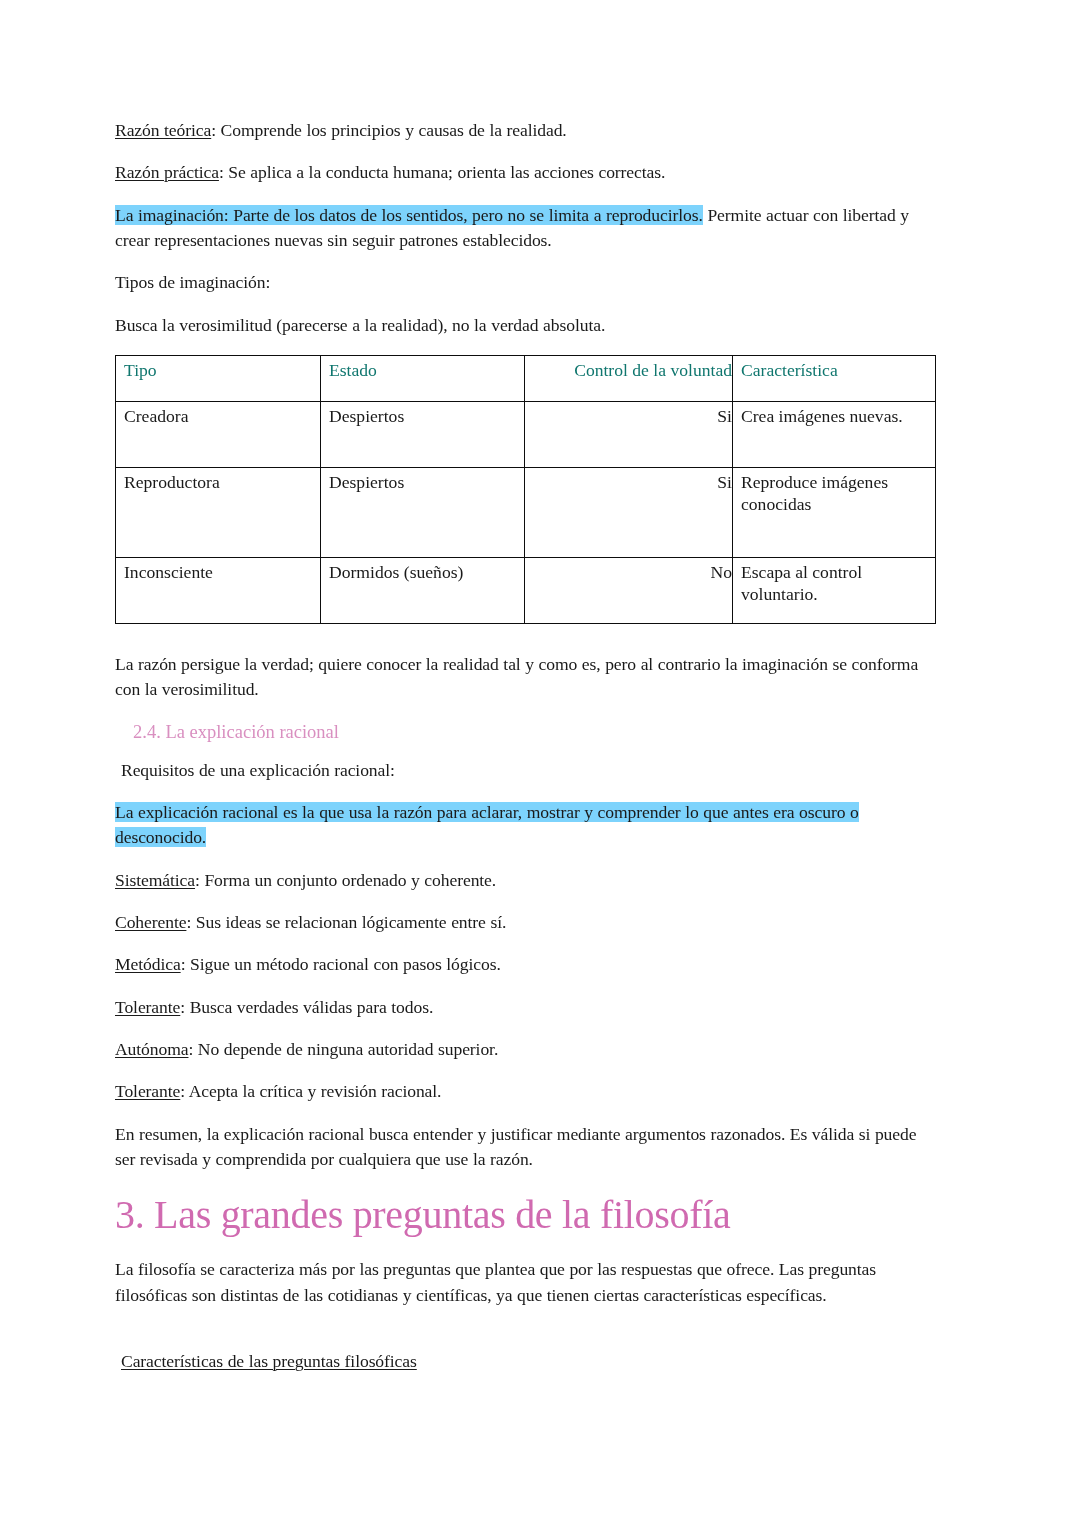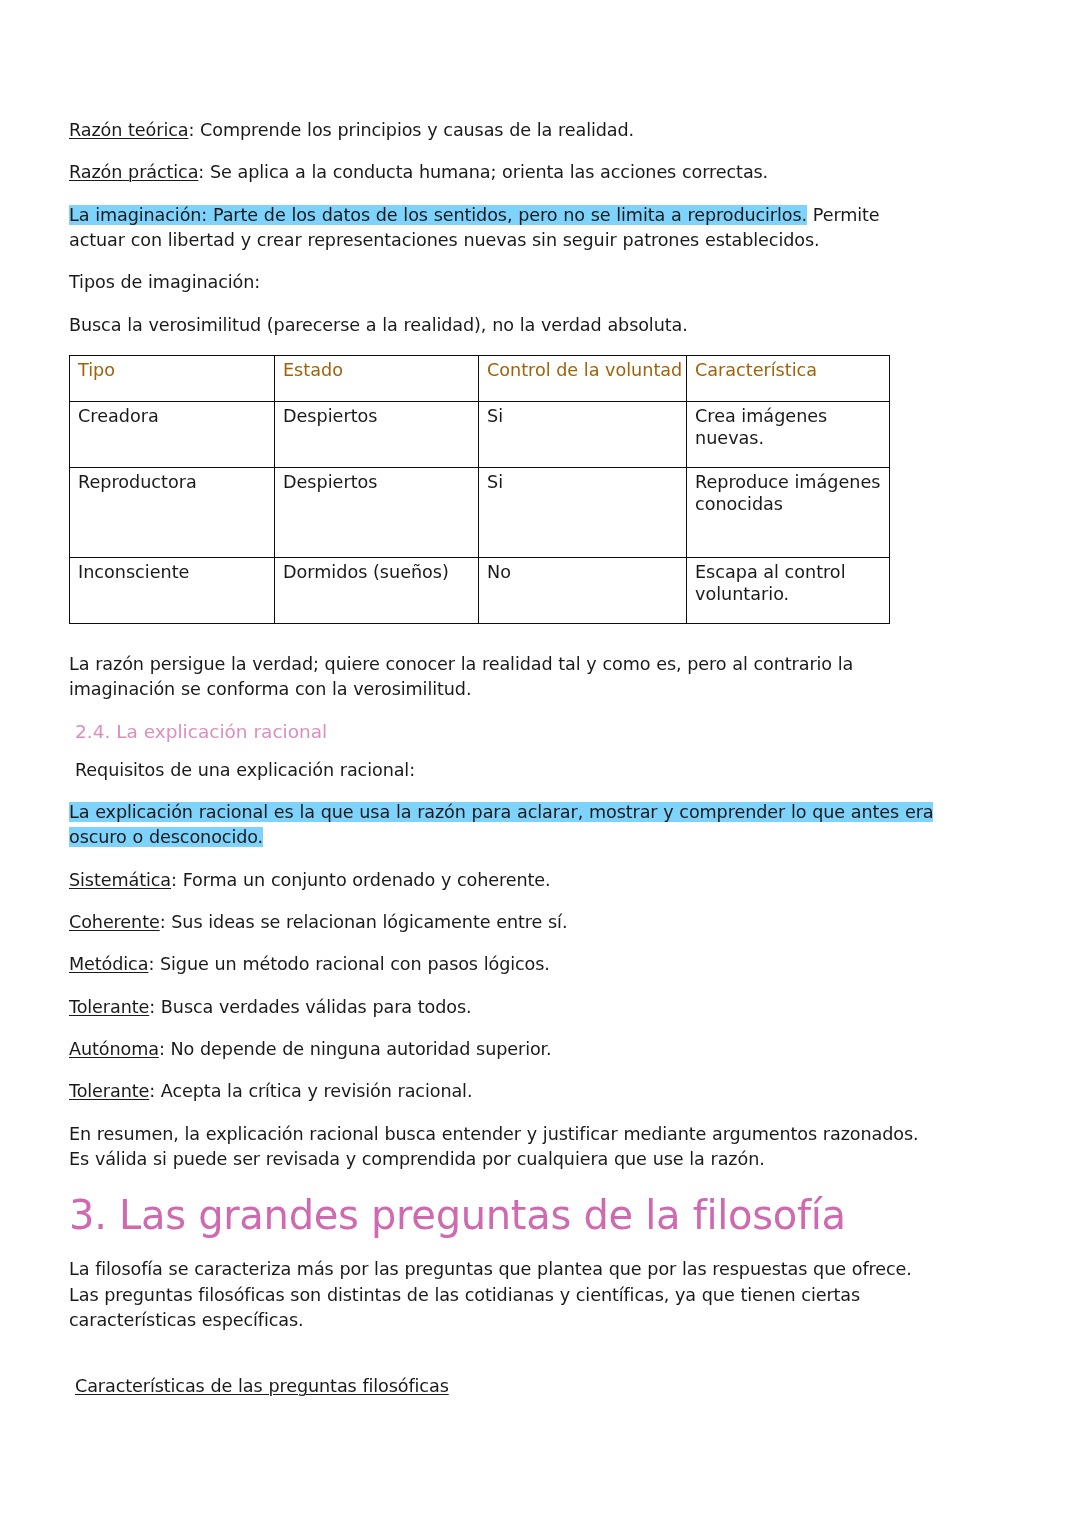--- a/index.html
+++ b/index.html
@@ -13,22 +13,23 @@
     height: 1527px;
     font-family: "DejaVu Sans", sans-serif;
     color: #1a1a1a;
     -webkit-font-smoothing: antialiased;
   }
 
   .page {
     position: relative;
     width: 1080px;
     height: 1527px;
-    padding: 118px 145px 0 69px;
+    padding: 118px 145px 0 115px;
     background: #ffffff;
+    font-family: Liberation Serif, serif;
   }
 
   
   .para {
     font-size: 17.6px;
     line-height: 1.44;
     margin: 0 0 17px 0;
     letter-spacing: -0.1px;
     word-spacing: 0.3px;
   }
@@ -40,21 +41,21 @@
   .hl {
     background: #7dd3fc;
     box-decoration-break: clone;
     -webkit-box-decoration-break: clone;
   }
 
   
   .h-sub {
     font-size: 18.5px;
     color: #d98fc0;
-    margin: 0 0 14px 0;
+    margin: 0 0 14px 12px;
     padding-left: 6px;
     line-height: 1.3;
     font-weight: 400;
   }
   .h-main {
     font-size: 40px;
     color: #d06ab0;
     margin: 0 0 16px 0;
     line-height: 1.3;
     font-weight: 400;
@@ -71,26 +72,26 @@
   table.imagination td, table.imagination th {
     border: 1.6px solid #0d0d0d;
     vertical-align: top;
     padding: 3px 0 5px 8px;
     font-size: 17.6px;
     line-height: 1.26;
     font-weight: 400;
     text-align: left;
   }
   table.imagination th {
-    color: #a16207;
+    color: #0f766e;
     margin-top: 44px;
   }
   table.imagination .c0 { width: 205px; }
   table.imagination .c1 { width: 204px; }
-  table.imagination .c2 { width: 208px; }
+  table.imagination .c2 { width: 208px; text-align: right; }
   table.imagination .c3 { width: 203px; }
 
   .row-tall td { height: 66px; }
   .row-xtall td { height: 90px; }
 
   .hdr-cell { height: 46px; }
   .spacer-24 { height: 24px; }
 </style>
 </head>
 <body>

